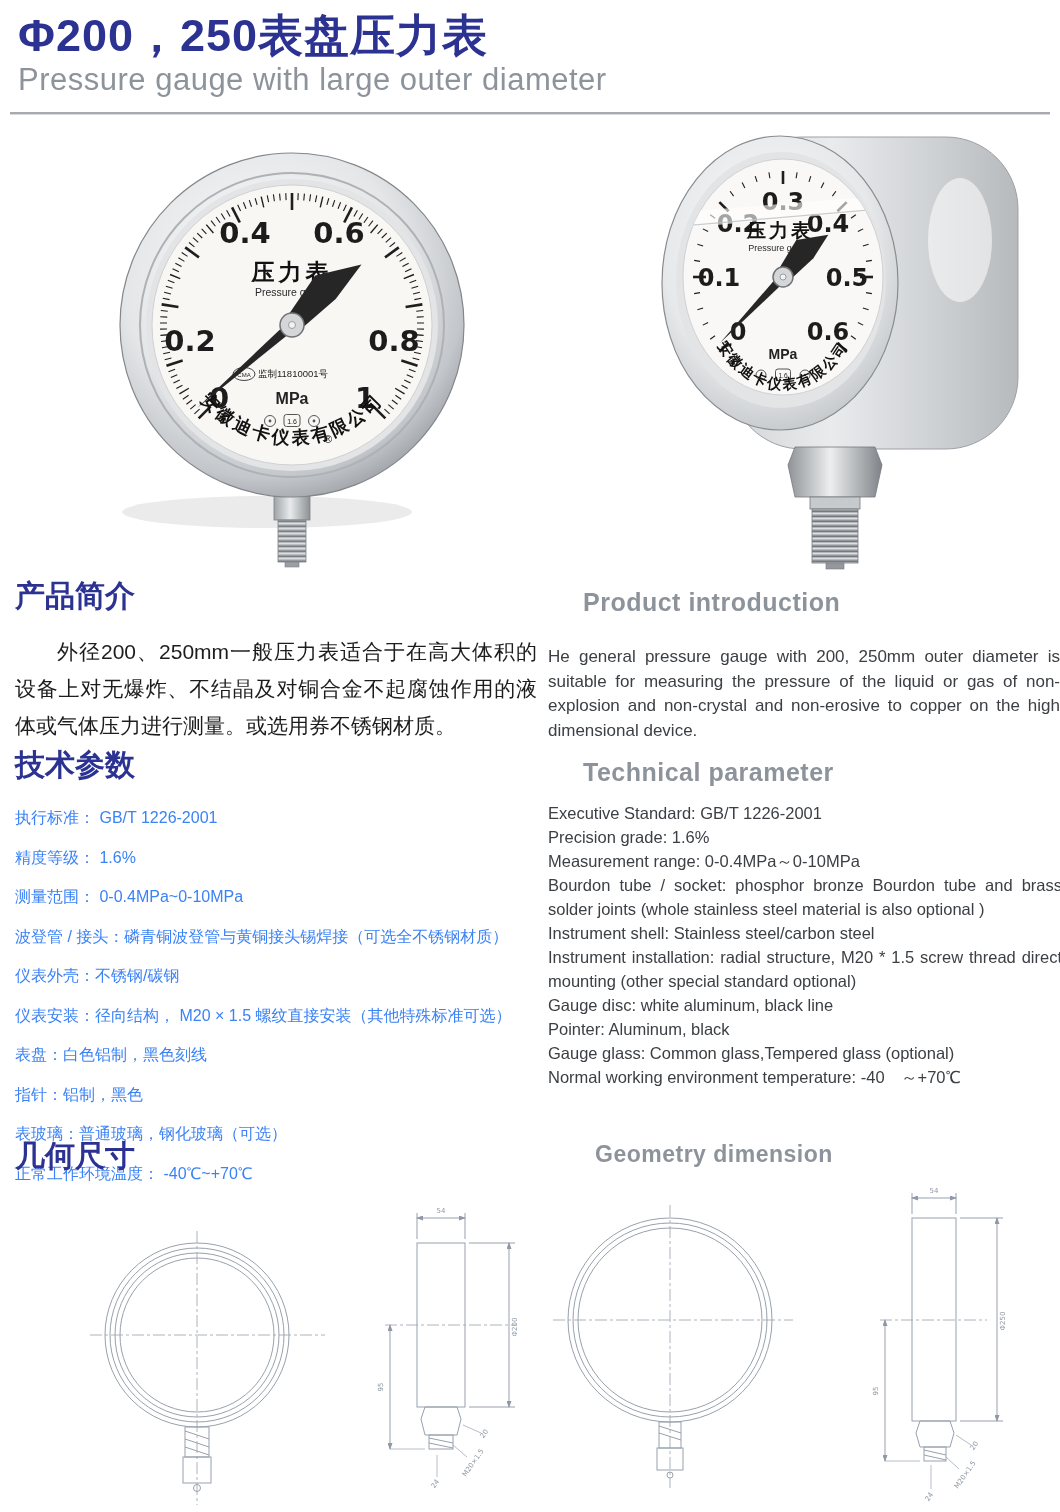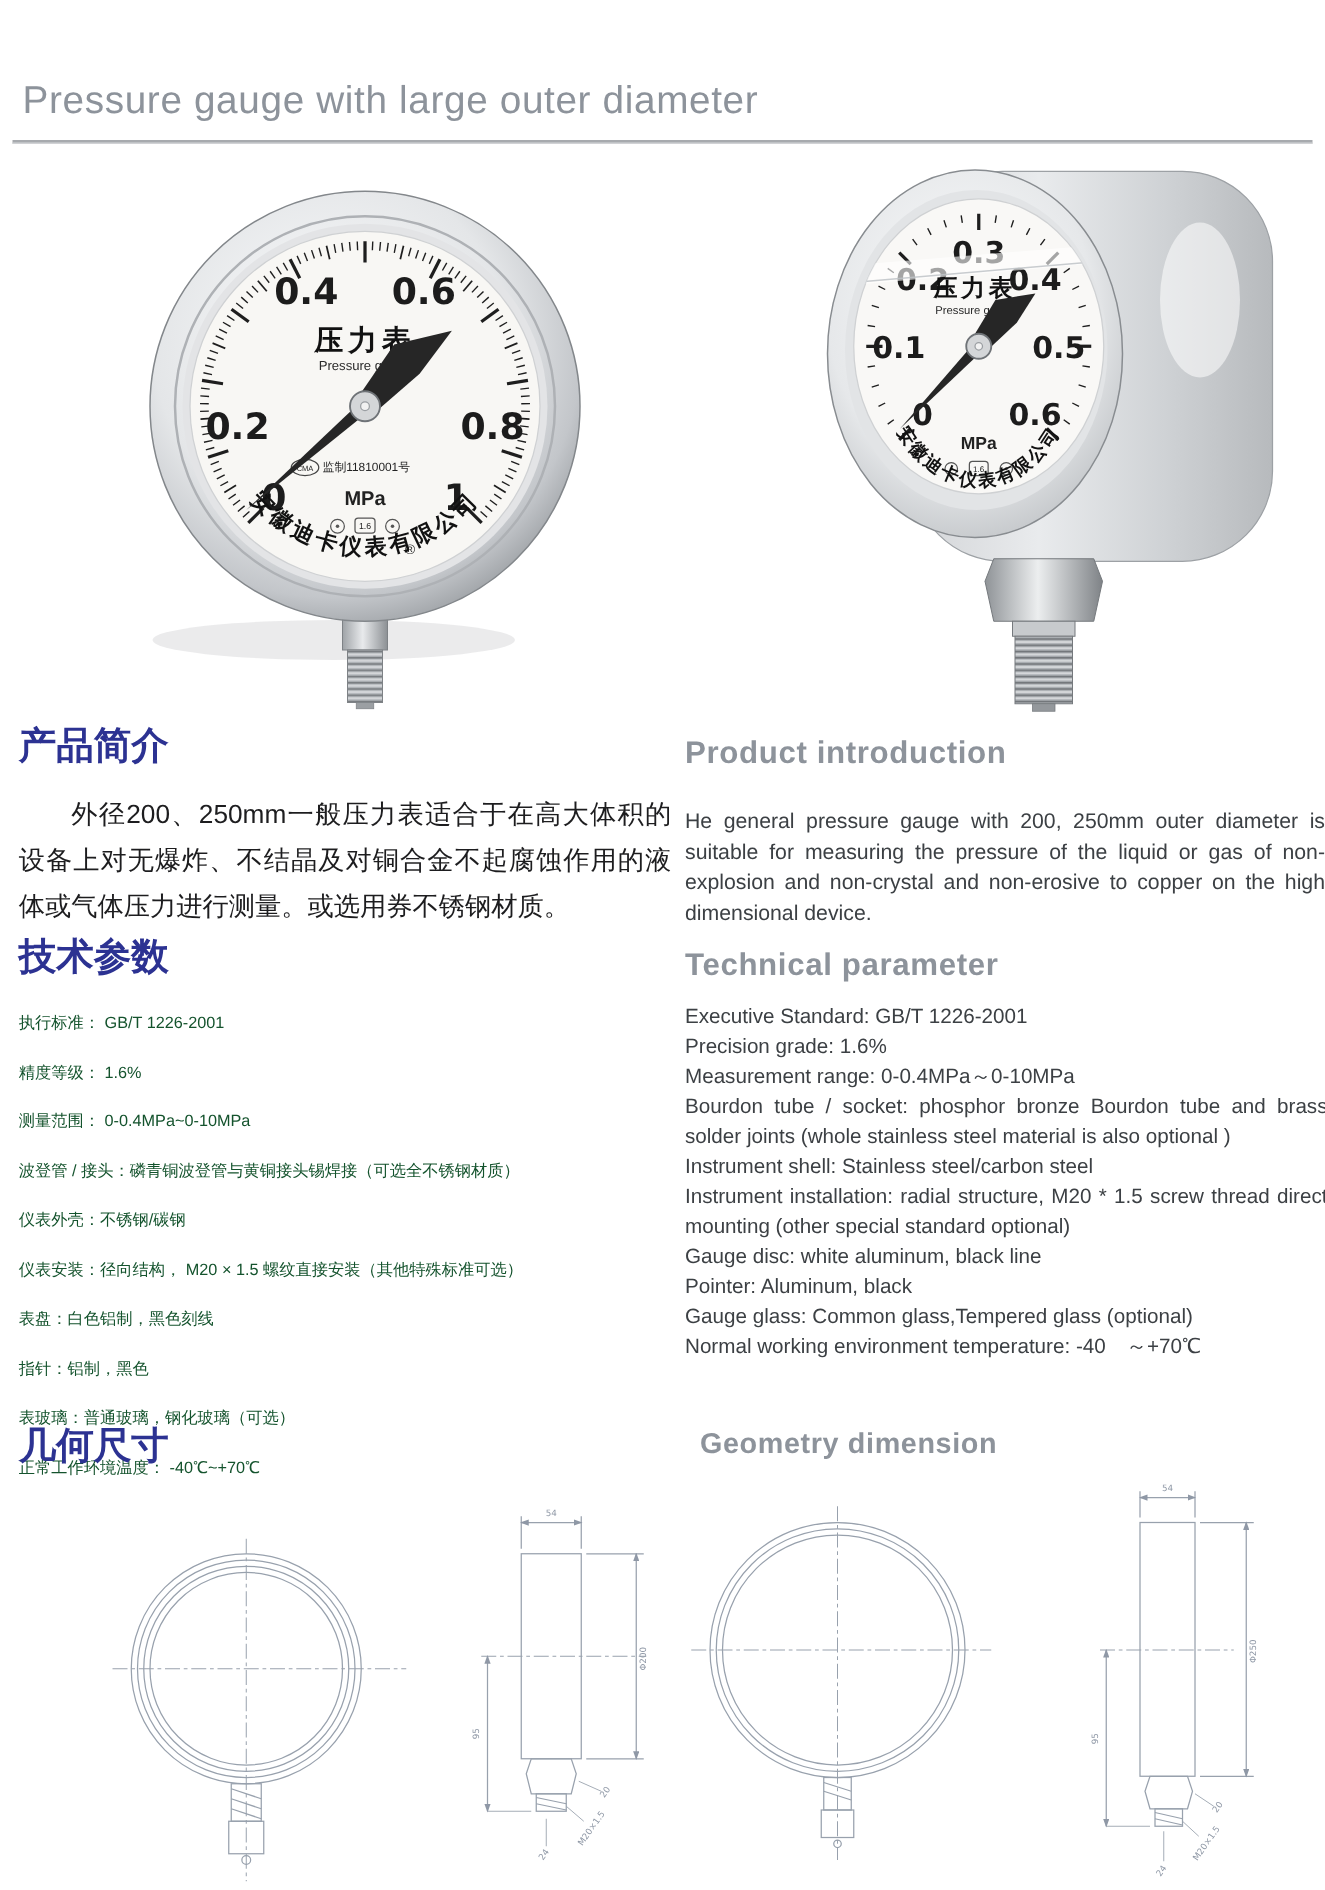--- a/index.html
+++ b/index.html
@@ -21,30 +21,30 @@
   .rule {
     position:absolute; left:10px; top:112px; width:1040px; height:3px;
     background:#a7aaae; border-bottom:1px solid #d7d9db;
   }
   
   .gauge { position:absolute; }
   .g1 { left:82px; top:140px; width:420px; height:430px; }
   .g2 { left:630px; top:125px; width:400px; height:445px; }
   
   .sec-h-zh { font-size:30px; font-weight:bold; color:#2c3292; }
-  .sec-h-en { font-size:25px; font-weight:bold; color:#8d939b; letter-spacing:0.5px; }
+  .sec-h-en { font-size:25px; font-weight:bold; color:#8d939b; letter-spacing:0.5px;margin-left:35px; }
   #intro-zh { position:absolute; left:15px;  top:576px; width:522px; }
   #intro-zh p { margin-top:16px; font-size:21px; line-height:37px; color:#1d1d1f;
                 text-align:justify; text-indent:2em; }
   #intro-en { position:absolute; left:548px; top:588px; width:512px; }
   #intro-en p { margin-top:28px; font-size:17px; line-height:24.5px; color:#3c4044;
                 text-align:justify; }
   #tech-zh { position:absolute; left:15px; top:745px; width:526px; }
   #tech-zh .lines { margin-top:12px; }
-  #tech-zh p { font-size:13px; line-height:39.5px; color:#14532d; }
+  #tech-zh p { font-size:16px; line-height:39.5px; color:#3b82f6; }
   #tech-en { position:absolute; left:548px; top:758px; width:514px; }
   #tech-en .lines { margin-top:14px; }
   #tech-en p { font-size:16.5px; line-height:24px; color:#3c4044; text-align:justify; }
   #geo-zh { position:absolute; left:15px;  top:1136px; }
   #geo-en { position:absolute; left:560px; top:1141px; }
   #geo-en .sec-h-en { font-size:23px; }
   
   .dwg { position:absolute; }
   #dwg-left  { left:85px;  top:1185px; }
   #dwg-right { left:545px; top:1183px; }
@@ -53,20 +53,21 @@
   .dial-num { font-family:"DejaVu Sans", sans-serif; font-weight:bold; fill:#1c1c1c; }
   .dial-name-zh { font-weight:bold; fill:#111; }
   .dial-name-en { fill:#2a2a2a; }
   .dial-small { fill:#222; }
 </style>
 </head>
 <body>
 
 <div class="page">
 
+  <div class="title-zh">Φ200，250表盘压力表</div>
   <div class="title-en">Pressure gauge with large outer diameter</div>
   <div class="rule"></div>
 
   <div class="gauge g1">
     <svg width="420" height="430" viewBox="0 0 420 430">
       <defs>
         <radialGradient id="bz1" cx="42%" cy="36%" r="75%">
           <stop offset="0%" stop-color="#fbfcfd"></stop>
             <stop offset="55%" stop-color="#e4e6e8"></stop>
           <stop offset="78%" stop-color="#c3c6ca"></stop>

